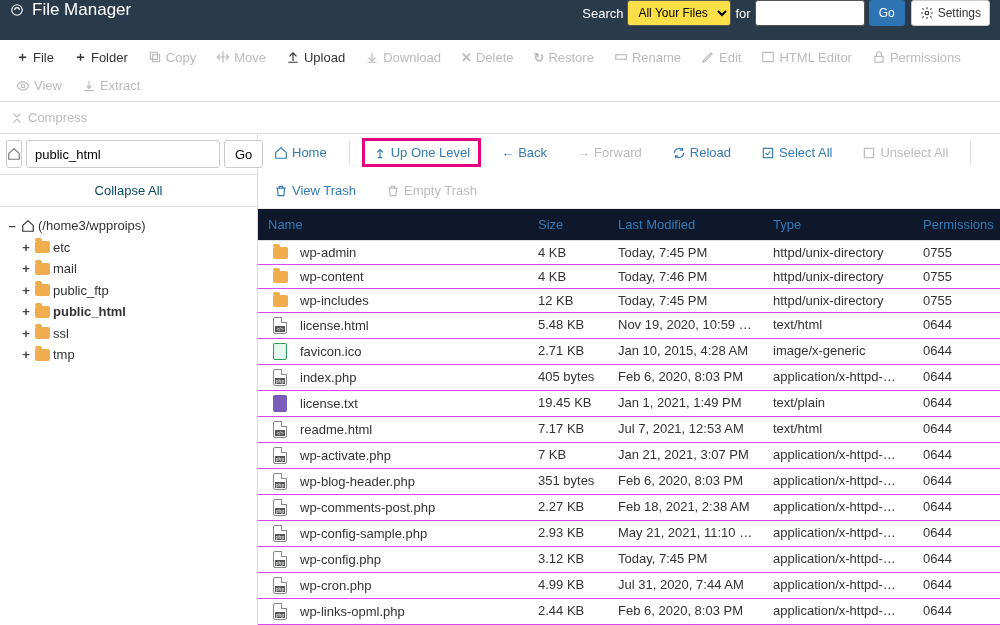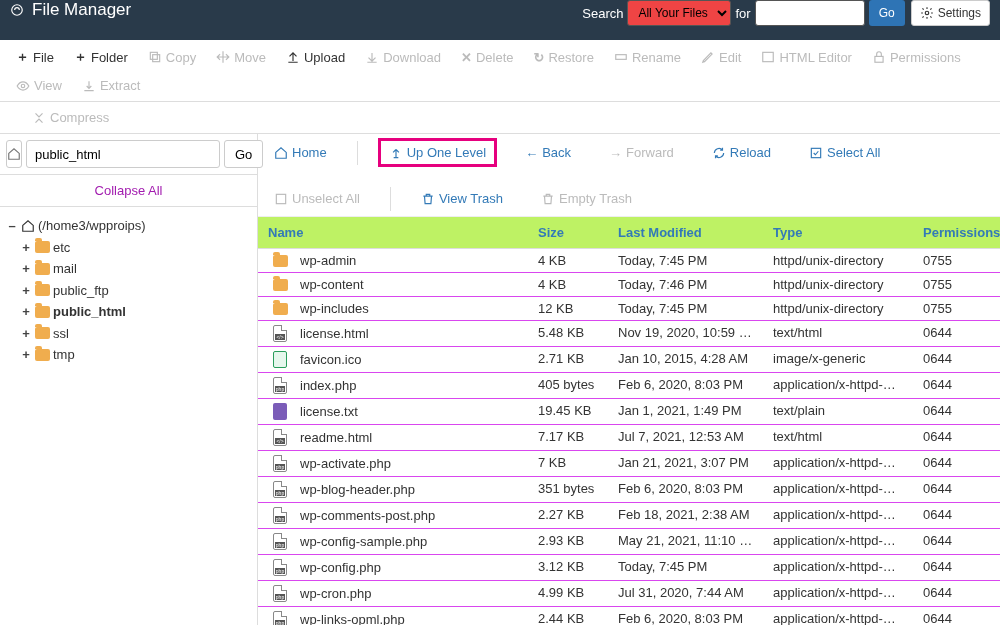--- a/index.html
+++ b/index.html
@@ -2,55 +2,55 @@
 <html><head>
 <meta charset="utf-8">
 <style>
 * { margin: 0; padding: 0; box-sizing: border-box; font-family: -apple-system, BlinkMacSystemFont, "Segoe UI", Arial, sans-serif; }
 body { width: 1000px; height: 625px; overflow: hidden; background: #fff; font-size: 13px; color: #333; }
 
 .topbar { background: #293a4a; height: 40px; display: flex; align-items: flex-start; padding: 0 10px; color: #fff; }
 .topbar-logo { display: flex; align-items: center; gap: 8px; font-size: 17px; font-weight: 400; }
 .topbar-spacer { flex: 1; }
 .topbar-search { display: flex; align-items: center; gap: 4px; font-size: 13px; }
-.topbar-search select { background: #ef4444; border: 1px solid #555; border-radius: 3px; padding: 3px 6px; font-size: 12px; height: 26px; }
+.topbar-search select { background: #fde047; border: 1px solid #555; border-radius: 3px; padding: 3px 6px; font-size: 12px; height: 26px; }
 .topbar-search input { background: #fff; border: 1px solid #555; border-radius: 3px; padding: 3px 6px; font-size: 12px; width: 110px; height: 26px; }
 .btn-go { background: #2e74b5; color: #fff; border: none; border-radius: 3px; padding: 5px 10px; font-size: 12px; cursor: pointer; height: 26px; }
 .btn-settings { background: #fff; color: #333; border: 1px solid #ccc; border-radius: 3px; padding: 4px 8px; font-size: 12px; cursor: pointer; height: 26px; display: flex; align-items: center; gap: 4px; margin-left: 6px; }
 
 .toolbar { background: #fff; border-bottom: 1px solid #ddd; display: flex; flex-wrap: wrap; padding: 2px 6px; }
 .toolbar-btn { display: flex; align-items: center; gap: 4px; padding: 6px 10px; font-size: 13px; color: #333; cursor: pointer; border: none; background: none; }
 .toolbar-btn.disabled { color: #bbb; cursor: default; }
-.toolbar-row2 { background: #fff; border-bottom: 1px solid #ddd; padding: 2px 22px; display: flex; }
+.toolbar-row2 { background: #fff; border-bottom: 1px solid #ddd; padding: 2px 0; display: flex; }
 
 .main { display: flex; height: calc(625px - 40px - 36px - 30px); }
 .sidebar { width: 258px; border-right: 1px solid #ddd; display: flex; flex-direction: column; }
 .path-bar { display: flex; padding: 6px; gap: 4px; border-bottom: 1px solid #ddd; align-items: center; }
 .path-home { width: 28px; height: 28px; border: 1px solid #ccc; border-radius: 3px; display: flex; align-items: center; justify-content: center; color: #777; cursor: pointer; }
 .path-input { flex: 1; border: 1px solid #ccc; border-radius: 3px; padding: 5px 8px; font-size: 13px; height: 28px; }
 .path-go { border: 1px solid #ccc; border-radius: 3px; padding: 5px 10px; font-size: 13px; background: #fff; cursor: pointer; height: 28px; }
-.collapse-all { text-align: center; padding: 8px; border-bottom: 1px solid #ddd; font-size: 13px; color: #a21caf; cursor: pointer; }
+.collapse-all { text-align: center; padding: 8px; border-bottom: 1px solid #ddd; font-size: 13px; color: #0c4a6e; cursor: pointer; }
 .tree { padding: 8px 6px; font-size: 13px; line-height: 1.5; overflow: auto; }
 .tree-node { display: flex; align-items: center; gap: 3px; padding: 1px 0; white-space: nowrap; }
 .tree-toggle { width: 12px; display: inline-block; text-align: center; color: #444; cursor: pointer; font-size: 13px; font-weight: bold; }
 .tree-indent-1 { padding-left: 14px; }
 .tree-indent-2 { padding-left: 28px; }
 .folder-icon { background: #f0ad4e; border-radius: 2px; width: 15px; height: 12px; position: relative; }
 .folder-icon::before { content: ""; position: absolute; top: -3px; left: 0; width: 7px; height: 3px; background: #f0ad4e; border-radius: 2px 2px 0 0; }
 .tree-bold { font-weight: bold; }
 
 .content { flex: 1; display: flex; flex-direction: column; overflow: hidden; }
-.action-bar { display: flex; align-items: center; padding: 4px 6px; border-bottom: 1px solid #eee; gap: 18px; flex-wrap: wrap; }
+.action-bar { display: flex; align-items: center; padding: 4px 6px; border-bottom: 1px solid #eee; gap: 10px; flex-wrap: wrap; }
 .action-btn { display: flex; align-items: center; gap: 4px; padding: 6px 10px; font-size: 13px; color: #337ab7; border: none; background: none; cursor: pointer; }
 .action-btn.disabled { color: #bbb; }
 .action-btn.highlighted { border: 3px solid #e6007e; border-radius: 0; padding: 4px 8px; }
 .action-sep { width: 1px; height: 24px; background: #ddd; margin: 0 2px; }
 
 .file-table { flex: 1; overflow-y: auto; }
-.file-header { display: flex; background: #bef264; border-bottom: 1px solid #ddd; font-size: 13px; color: #337ab7; font-weight: 700; position: sticky; top: 0; }
+.file-header { display: flex; background: #0f172a; border-bottom: 1px solid #ddd; font-size: 13px; color: #337ab7; font-weight: 400; position: sticky; top: 0; }
 .file-header > div { padding: 8px 10px; cursor: pointer; }
 .col-name { flex: 0 0 270px; display: flex; align-items: center; gap: 8px; }
 .col-size { flex: 0 0 80px; }
 .col-modified { flex: 0 0 155px; }
 .col-type { flex: 0 0 150px; }
 .col-perms { flex: 0 0 80px; }
 .file-row { display: flex; border-bottom: 1px solid #d946ef; font-size: 13px; color: #333; }
 .file-row > div { padding: 4px 10px; overflow: hidden; text-overflow: ellipsis; white-space: nowrap; }
 .file-icon-cell { width: 24px; display: inline-flex; align-items: center; justify-content: center; }
 

